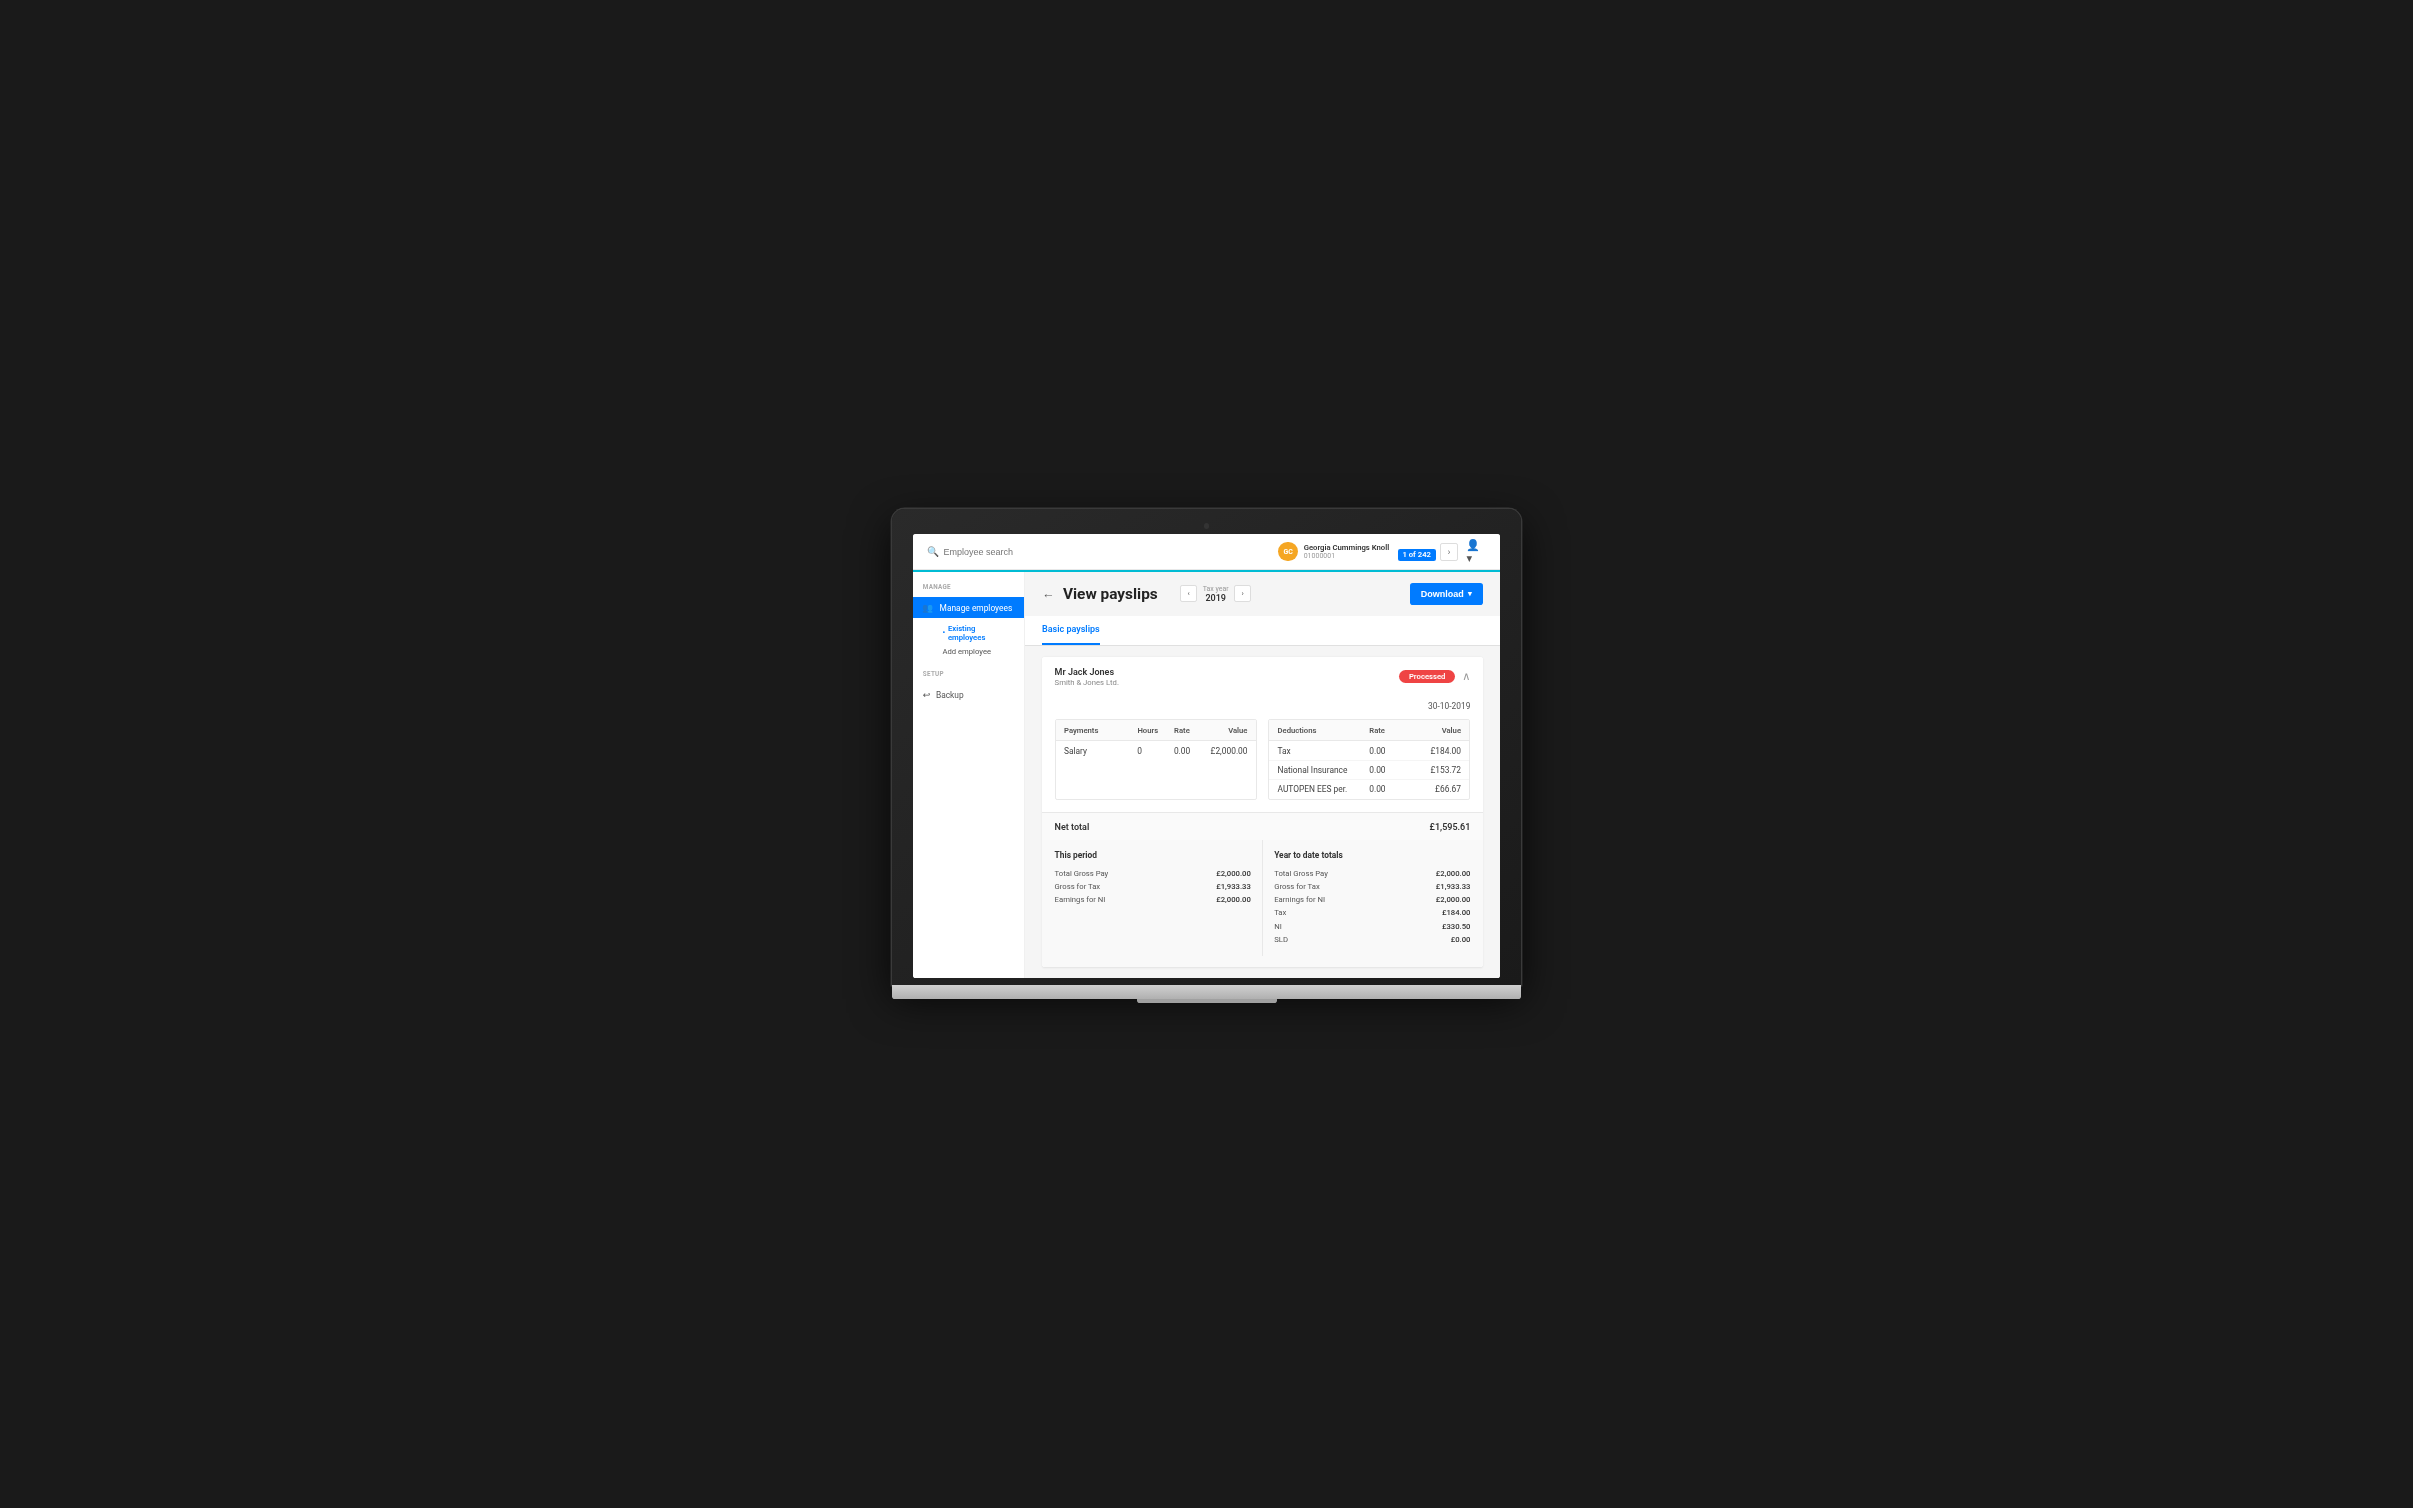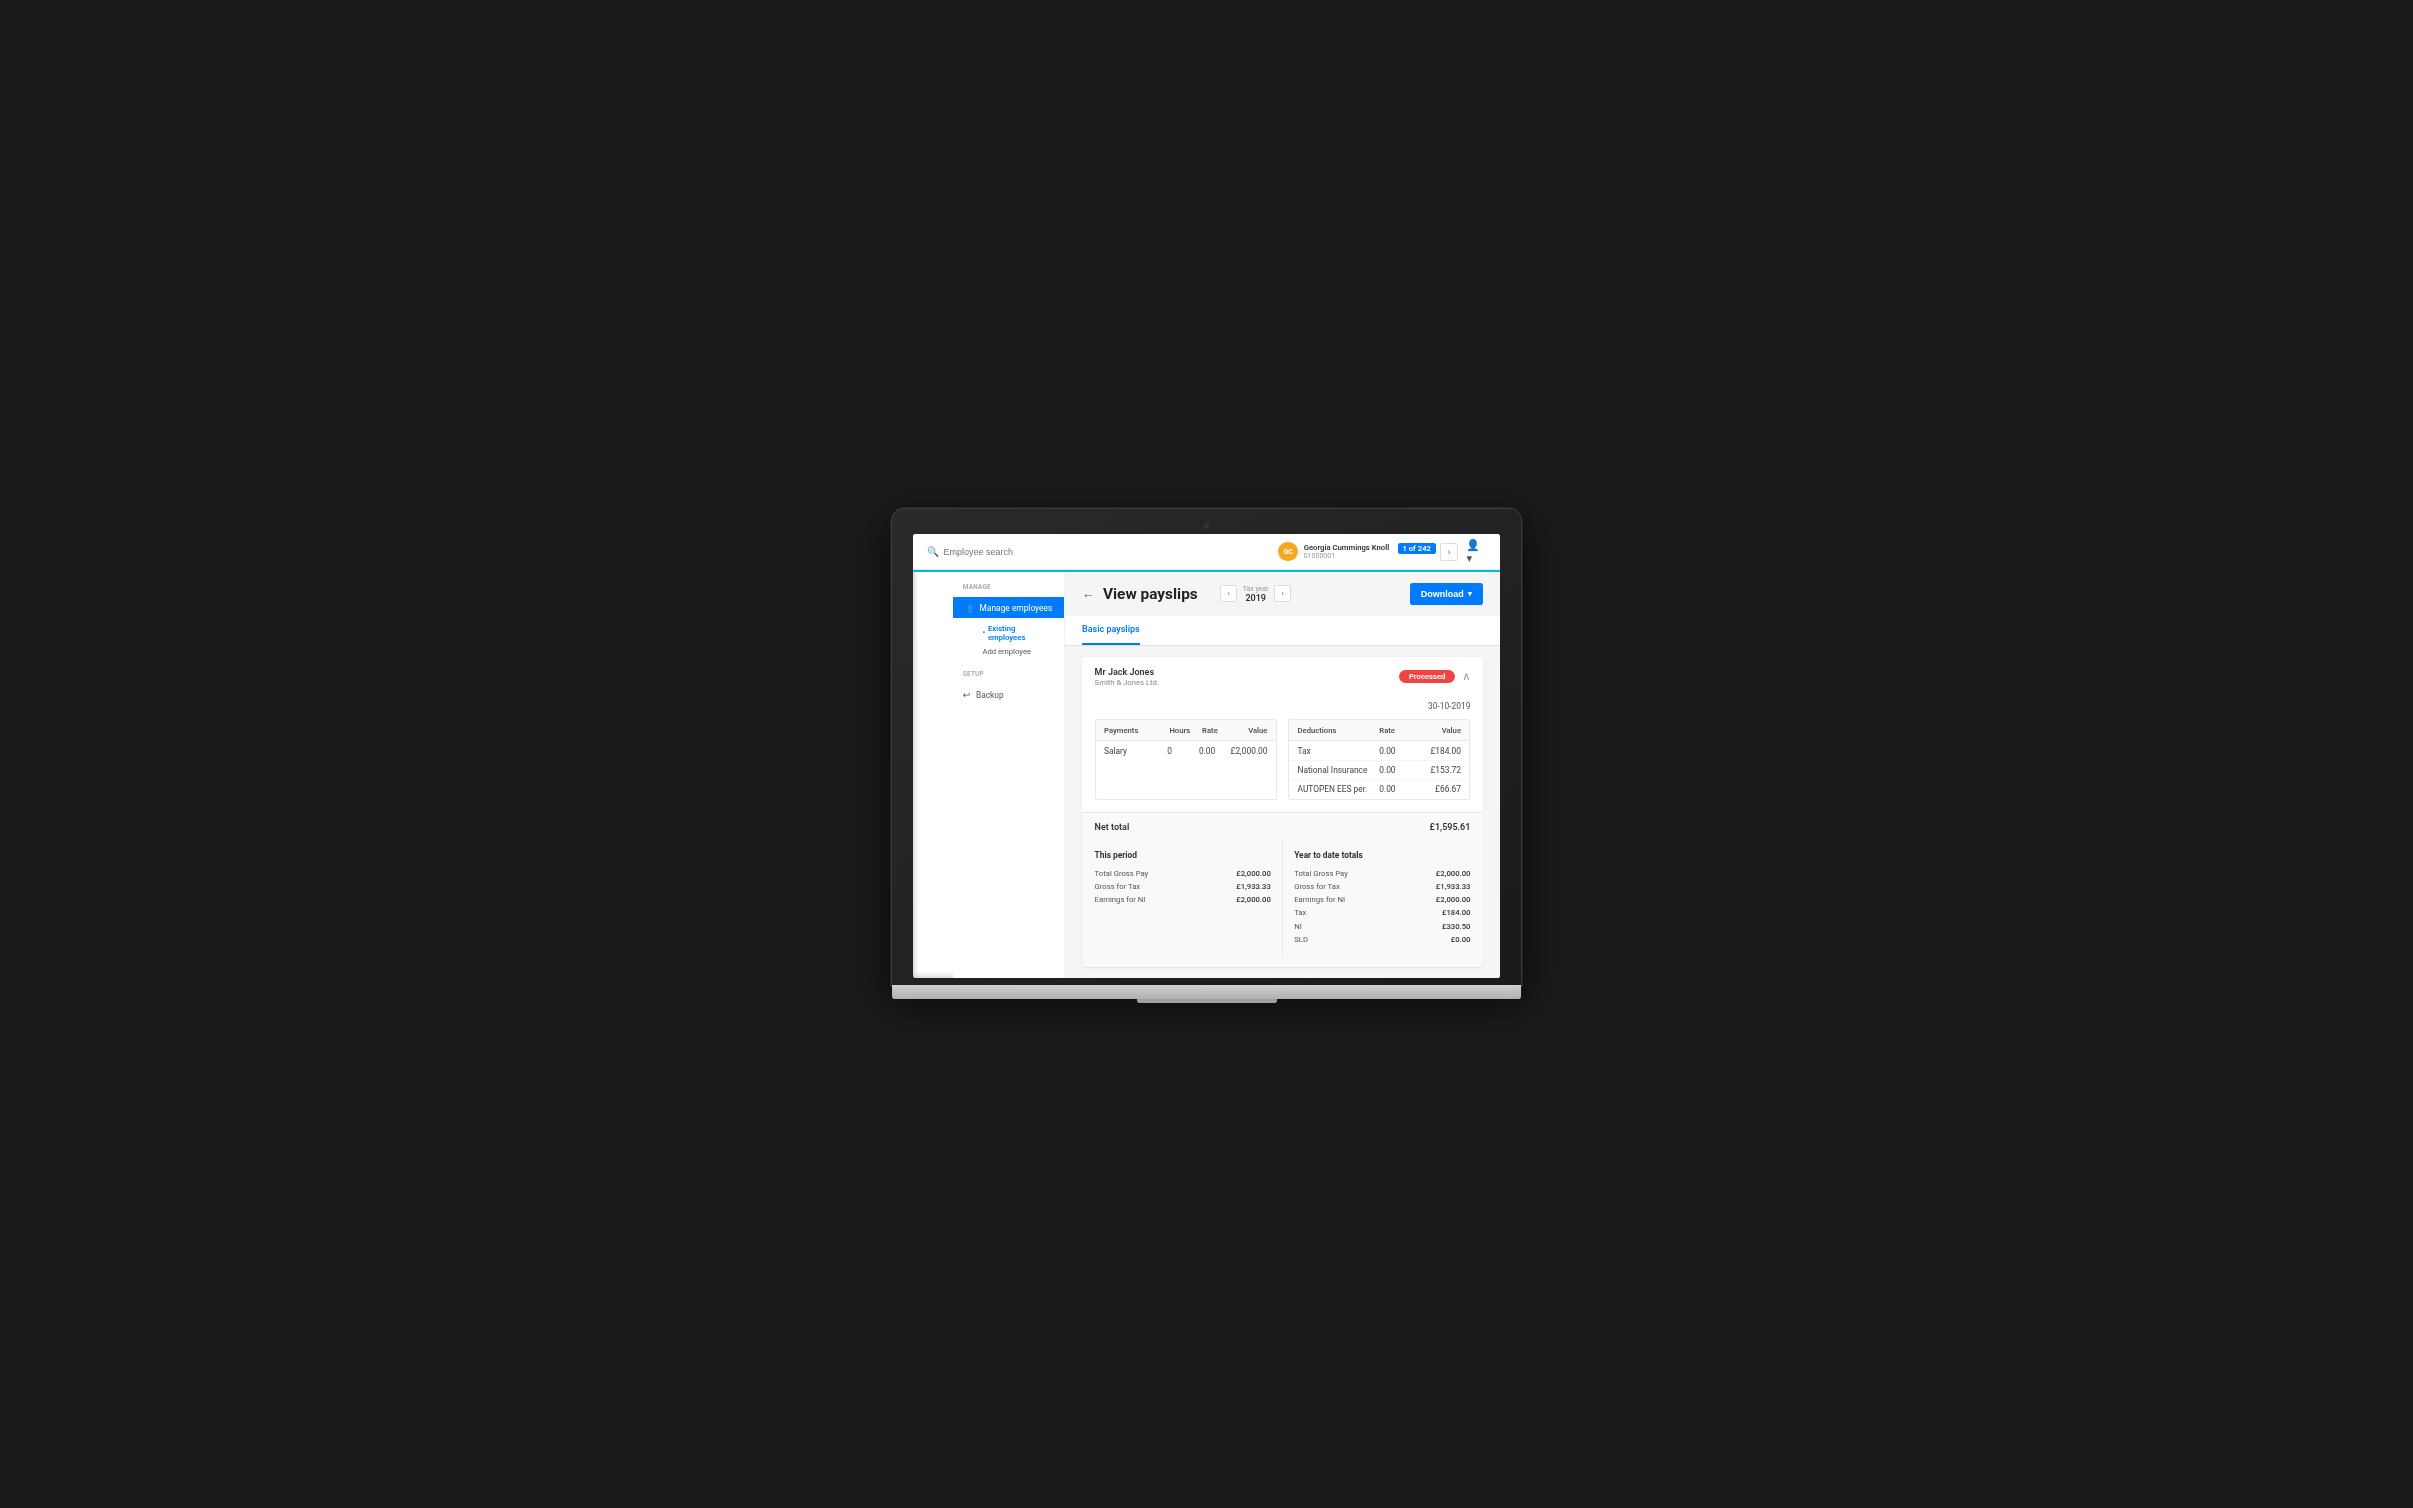--- a/index.html
+++ b/index.html
@@ -130,21 +130,21 @@
       color: #333;
     }
 
     .employee-id {
       font-size: 7px;
       color: #999;
     }
 
     .nav-controls {
       display: flex;
-      align-items: flex-start;
+      align-items: flex-end;
       gap: 4.2px;
     }
 
     .counter-badge {
       background: #007bff;
       color: #fff;
       border-radius: 2.1px;
       padding: 1.4px 4.9px;
       font-size: 7.7px;
       font-weight: 600;
@@ -177,21 +177,20 @@
     .top-border-line {
       height: 2.1px;
       background: linear-gradient(90deg, #00bcd4 0%, #00bcd4 100%);
       width: 100%;
     }
 
     
     .main-layout {
       display: flex;
       flex: 1;
-      margin-left: 40px;
     }
 
     
     .sidebar {
       width: 112px;
       background: #fff;
       border-right: 0.7px solid #f0f0f0;
       padding: 11.2px 0;
       flex-shrink: 0;
     }

